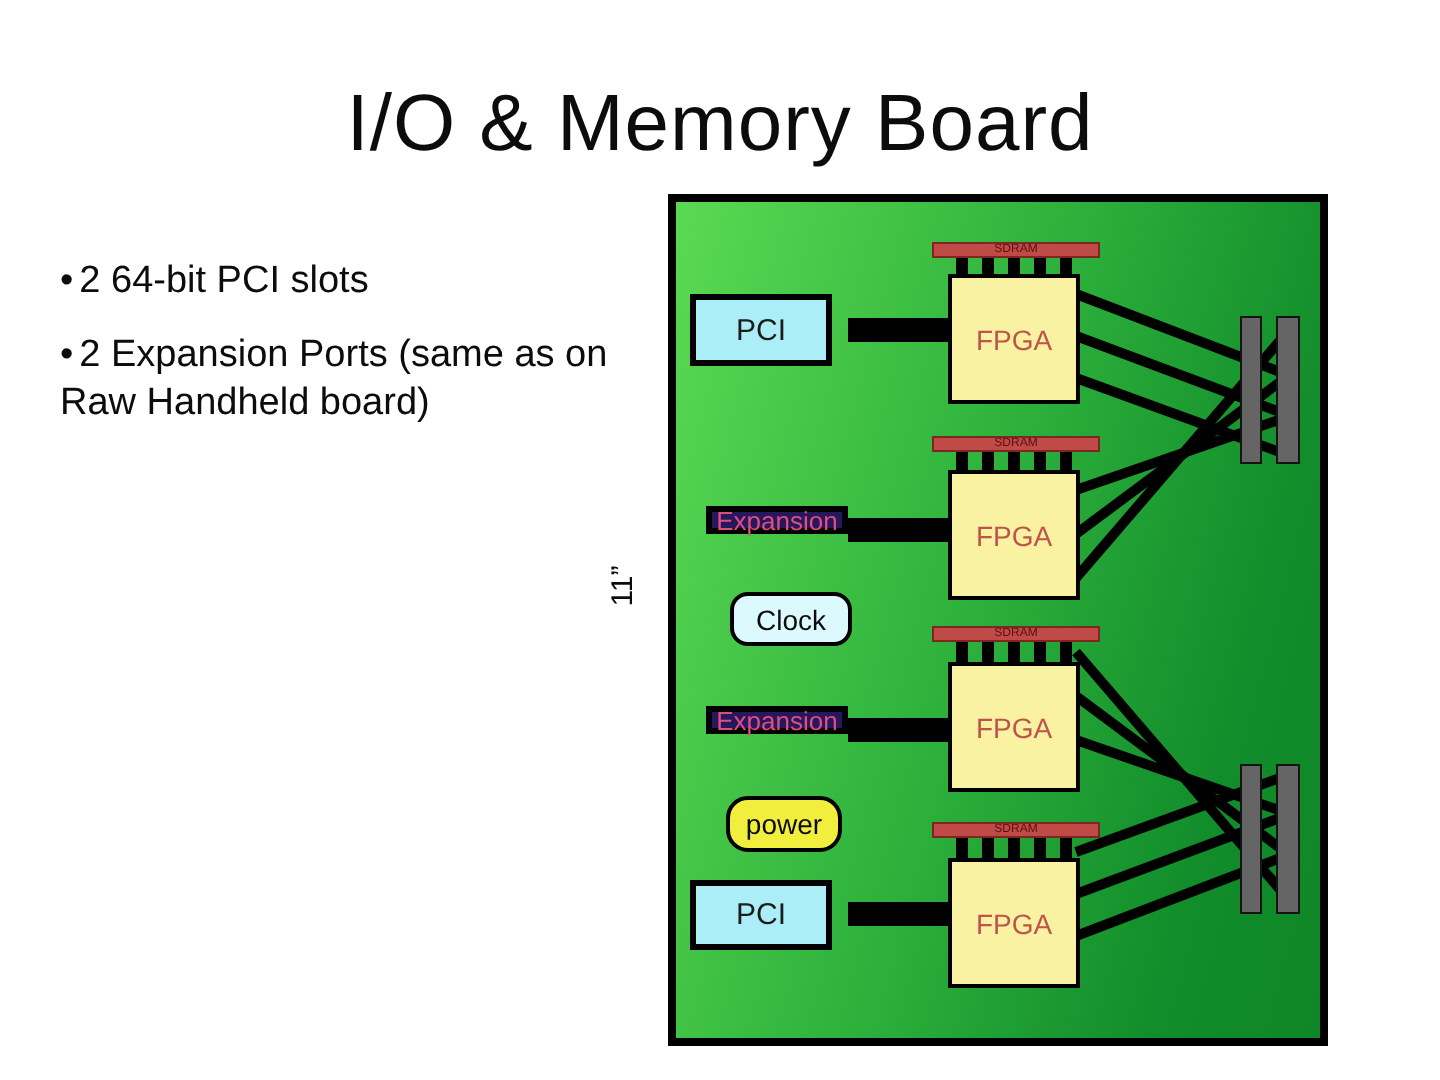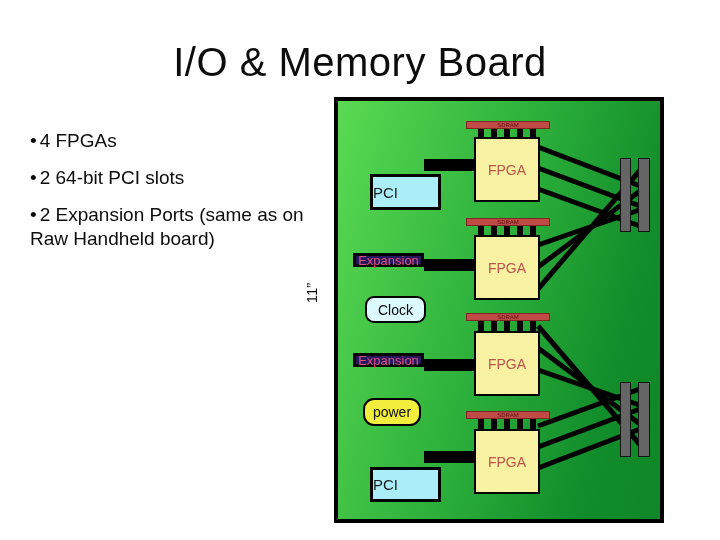--- a/index.html
+++ b/index.html
@@ -51,23 +51,23 @@
   }
   .s1{top:20px}.s2{top:117px}.s3{top:212px}.s4{top:310px}
   .pins{
     position:absolute;left:140px;width:58px;
     display:flex;justify-content:space-between;
   }
   .pins span{display:block;width:6px;height:100%;background:#000;}
   .p1{top:28px;height:8px}.p2{top:125px;height:9px}.p3{top:220px;height:10px}.p4{top:318px;height:10px}
   
   .pci{
-    position:absolute;left:32px;width:71px;background:#abeef8;border:3px solid #000;
-    display:flex;align-items:center;justify-content:flex-start;
-    font-size:15px;color:#1c1c1c;margin-top:27px;
+    position:absolute;left:7px;width:71px;background:#abeef8;border:3px solid #000;
+    display:flex;align-items:center;justify-content:center;
+    font-size:15px;color:#1c1c1c;
   }
   .pci1{top:46px;height:36px}.pci2{top:339px;height:35px}
   .exp{
     position:absolute;left:15px;width:71px;height:14px;background:#27175e;border:3px solid #000;
     display:flex;align-items:center;justify-content:center;
     font-size:13px;color:#db507c;
   }
   .exp1{top:152px}.exp2{top:252px}
   .clock{
     position:absolute;left:27px;top:195px;width:61px;height:27px;
@@ -92,21 +92,20 @@
   .gb4{left:300px;top:281px;width:12px;height:75px}
 </style>
 </head>
 <body>
 
 <div class="slide">
 
   <h1 class="title">I/O &amp; Memory Board</h1>
 
   <ul class="bullets">
-    <li><span class="bchar">•</span><span>4 FPGAs</span></li>
     <li><span class="bchar">•</span><span>2 64-bit PCI slots</span></li>
     <li><span class="bchar">•</span><span>2 Expansion Ports (same as on Raw Handheld board)</span></li>
   </ul>
 
   <div class="height-label">11”</div>
 
   <div class="board">
 
     <svg class="wires" width="322" height="418" viewBox="0 0 322 418">
       <g stroke="#000" stroke-width="5">

